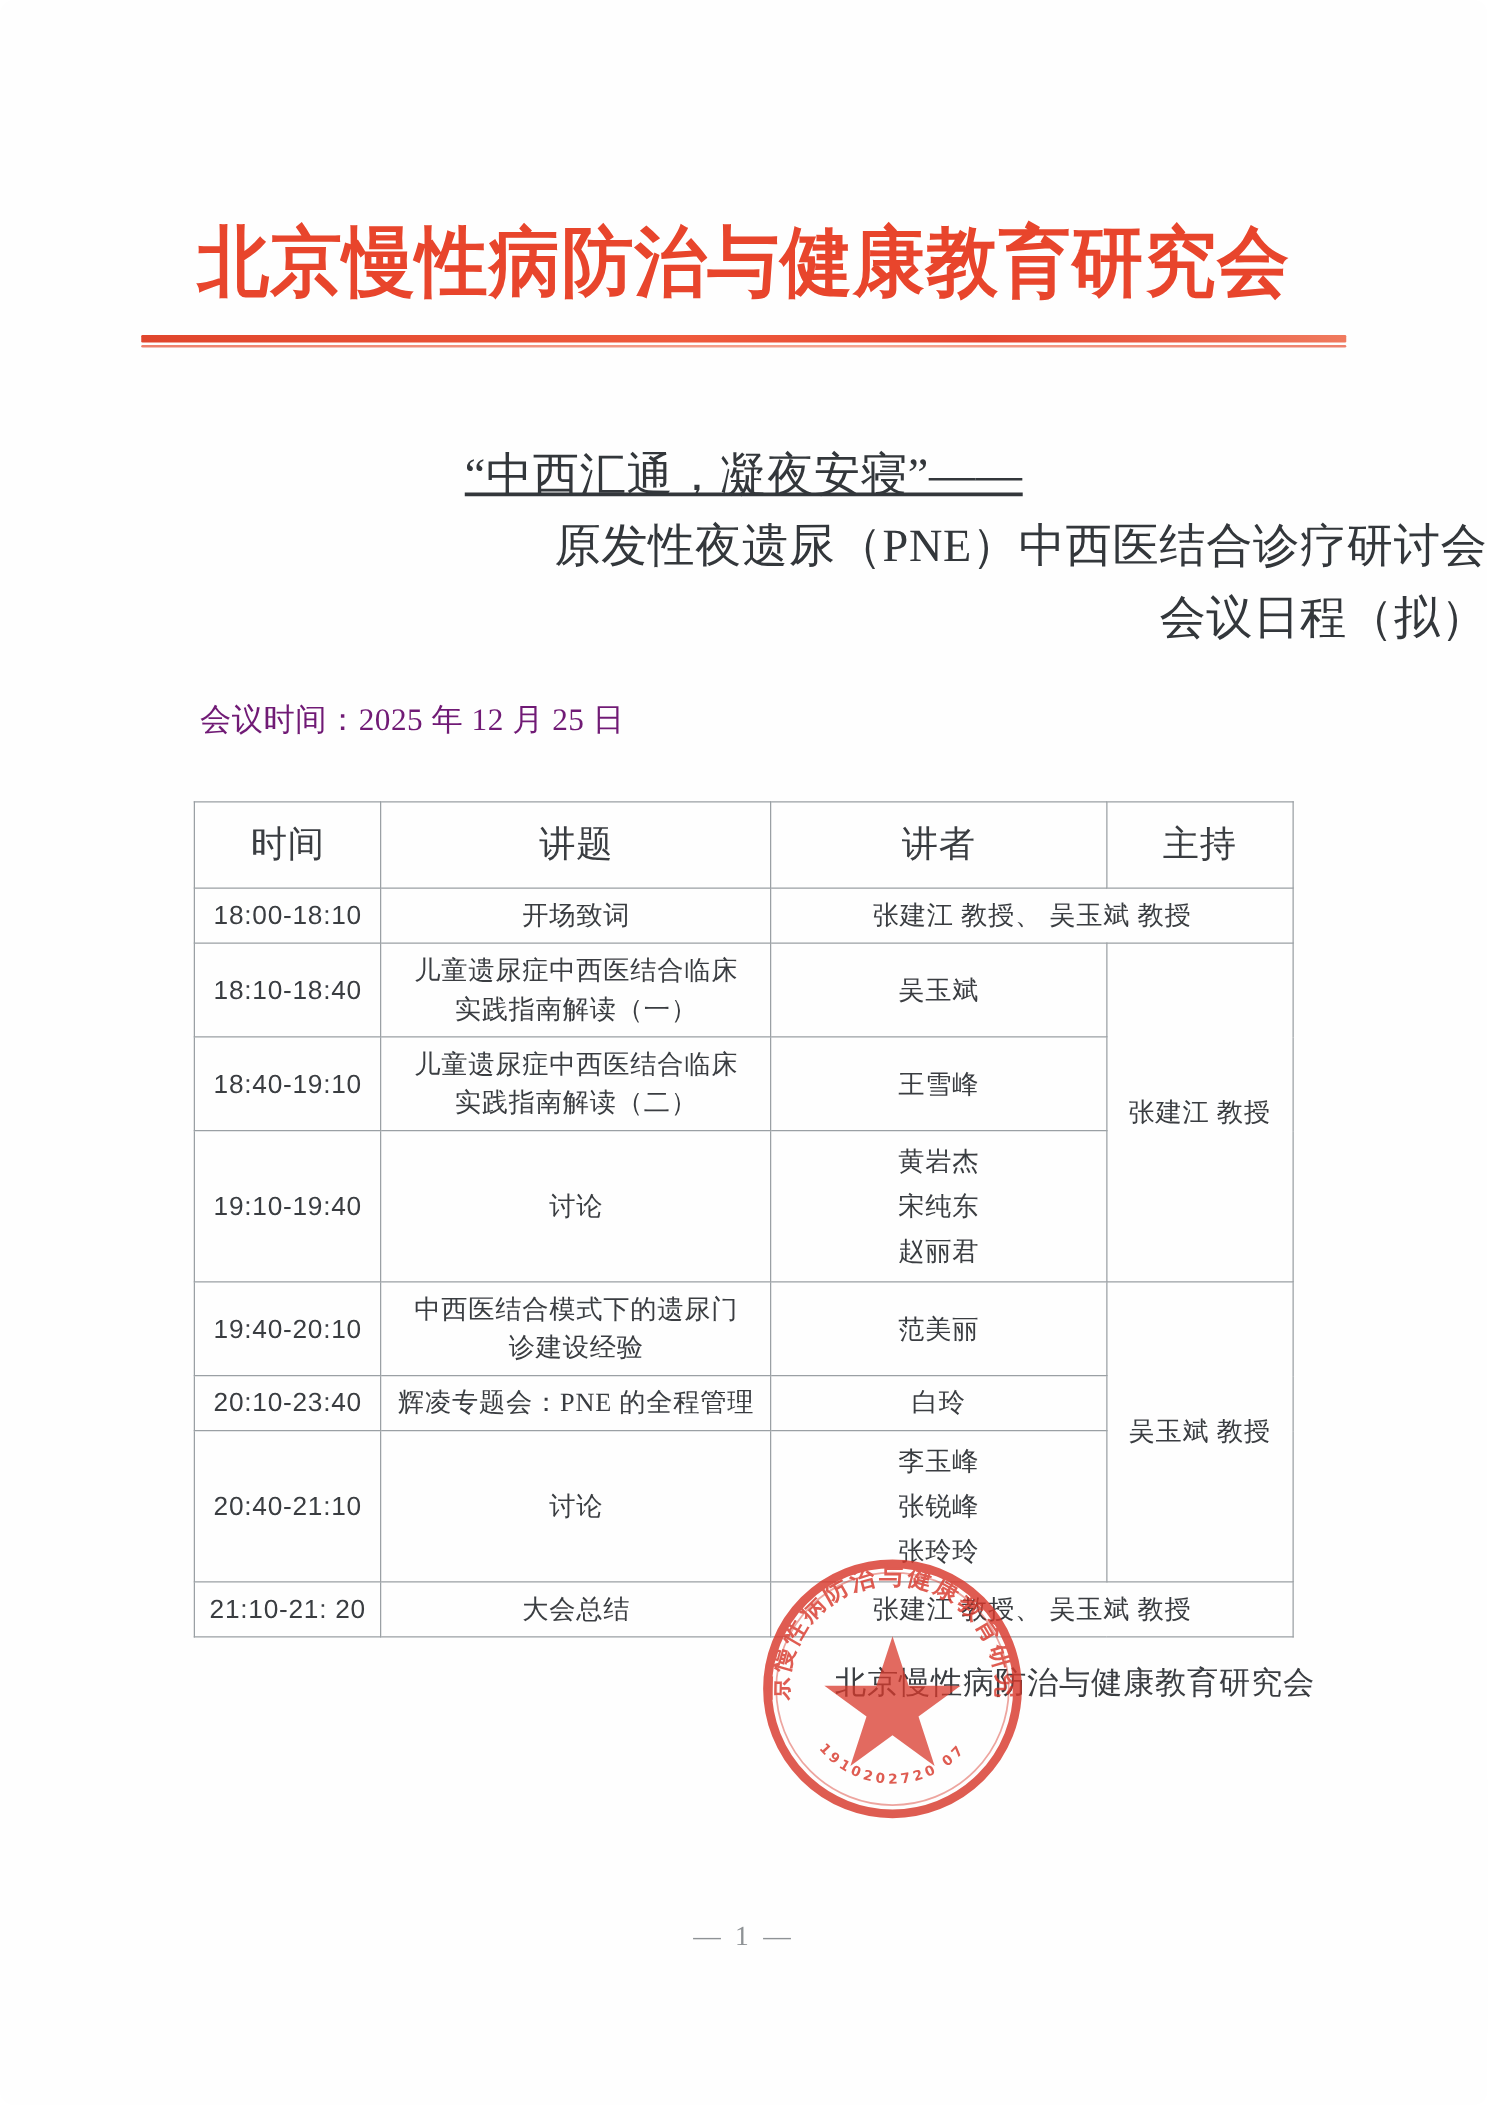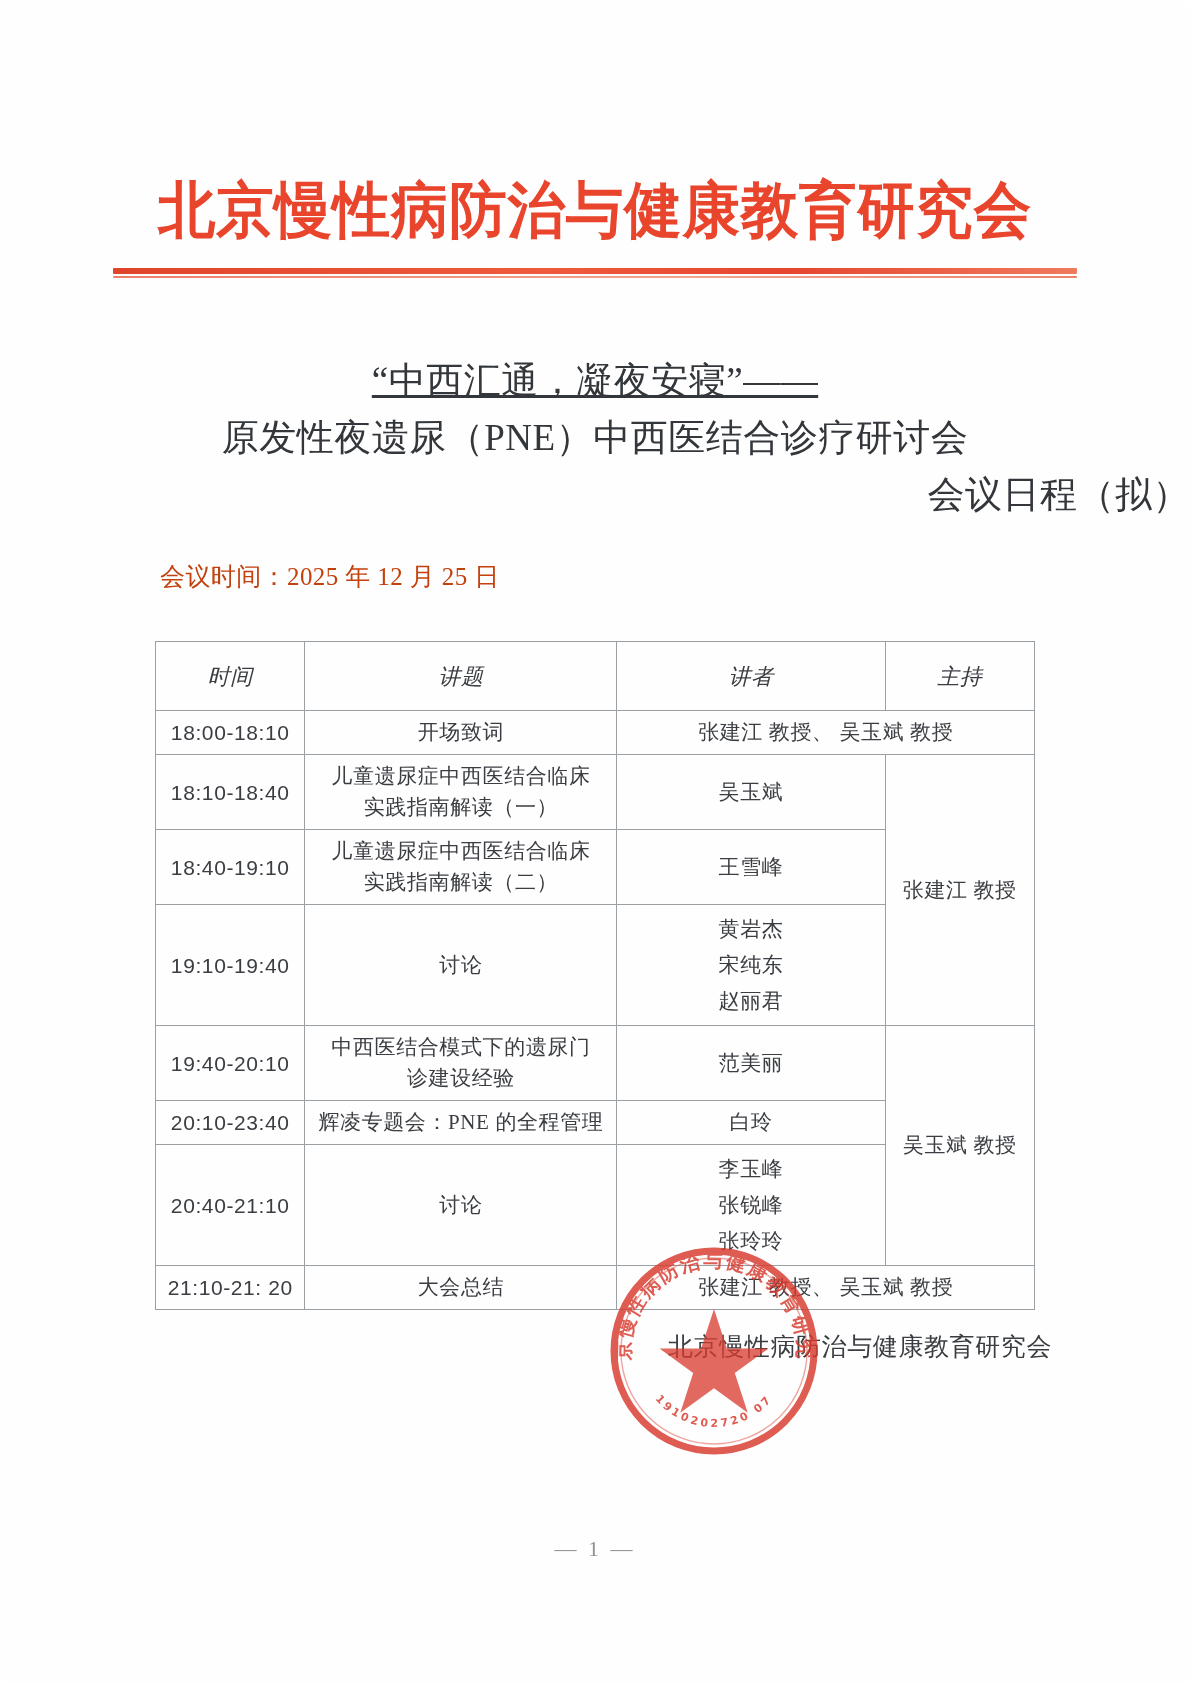--- a/index.html
+++ b/index.html
@@ -65,31 +65,31 @@
     top: 352px;
     left: 0;
     width: 100%;
     text-align: center;
     font-size: 37px;
     line-height: 57px;
     color: #33373b;
     letter-spacing: 0.5px;
   }
   .doc-title .line1 { display: block; text-decoration: underline; }
-  .doc-title .line2 { display: block; }
+  .doc-title .line2 { display: block; text-align: right; }
   .doc-title .line3 { display: block; text-align: right; }
 
   
   .meta {
     position: absolute;
     top: 558px;
     left: 160px;
     font-size: 25px;
     line-height: 38px;
-    color: #c2410c;
+    color: #701a75;
     letter-spacing: 0.4px;
   }
   .meta-line { display: block; white-space: nowrap; }
 
   
   .agenda-wrap {
     position: absolute;
     top: 641px;
     left: 155px;
     width: 880px;
@@ -105,22 +105,21 @@
     border: 1px solid #9aa0a4;
     text-align: center;
     vertical-align: middle;
     padding: 6px 4px;
     font-weight: normal;
     line-height: 31px;
     letter-spacing: 0.6px;
   }
   table.agenda th {
     height: 56px;
-    font-size: 22px;
-    font-style: italic;
+    font-size: 29px;
   }
   col.c-time  { width: 17.0%; }
   col.c-topic { width: 35.5%; }
   col.c-spk   { width: 30.5%; }
   col.c-host  { width: 17.0%; }
 
   .t-time { font-family: Liberation Sans, sans-serif; font-size: 21px; white-space: nowrap; }
   .t-multiline { line-height: 34px; }
   .spk-list span { display: block; line-height: 36px; }
 

